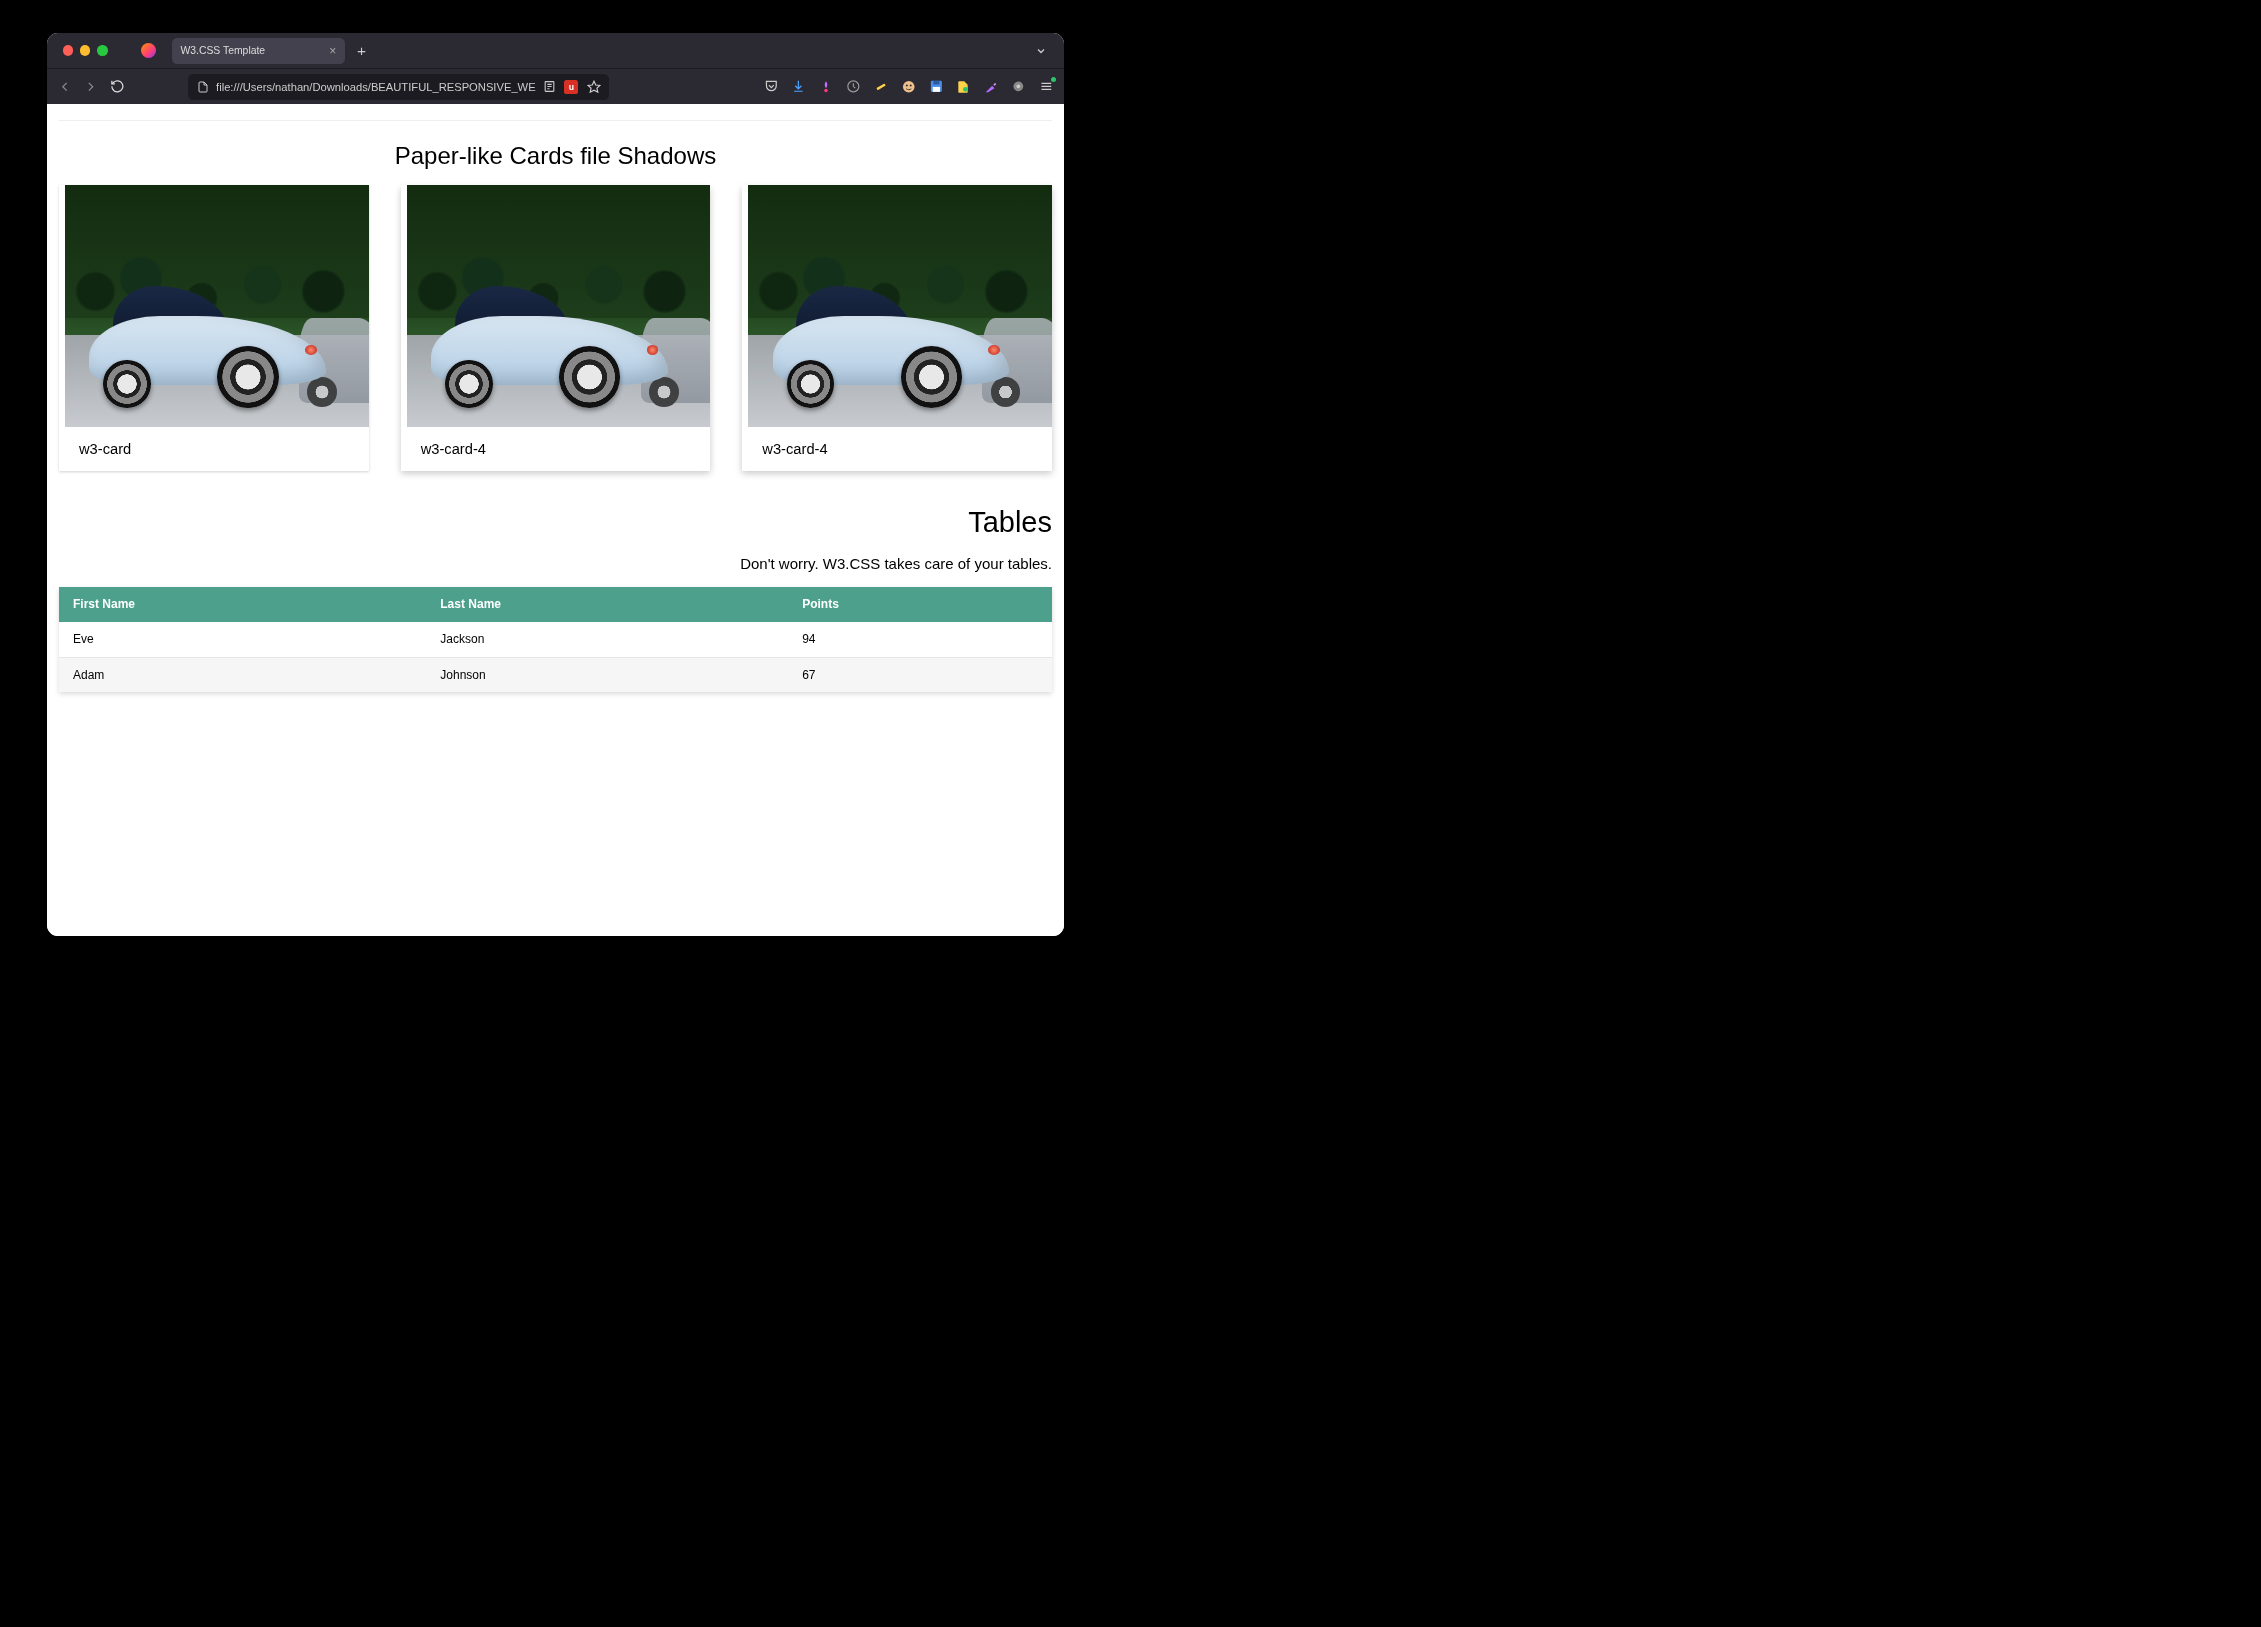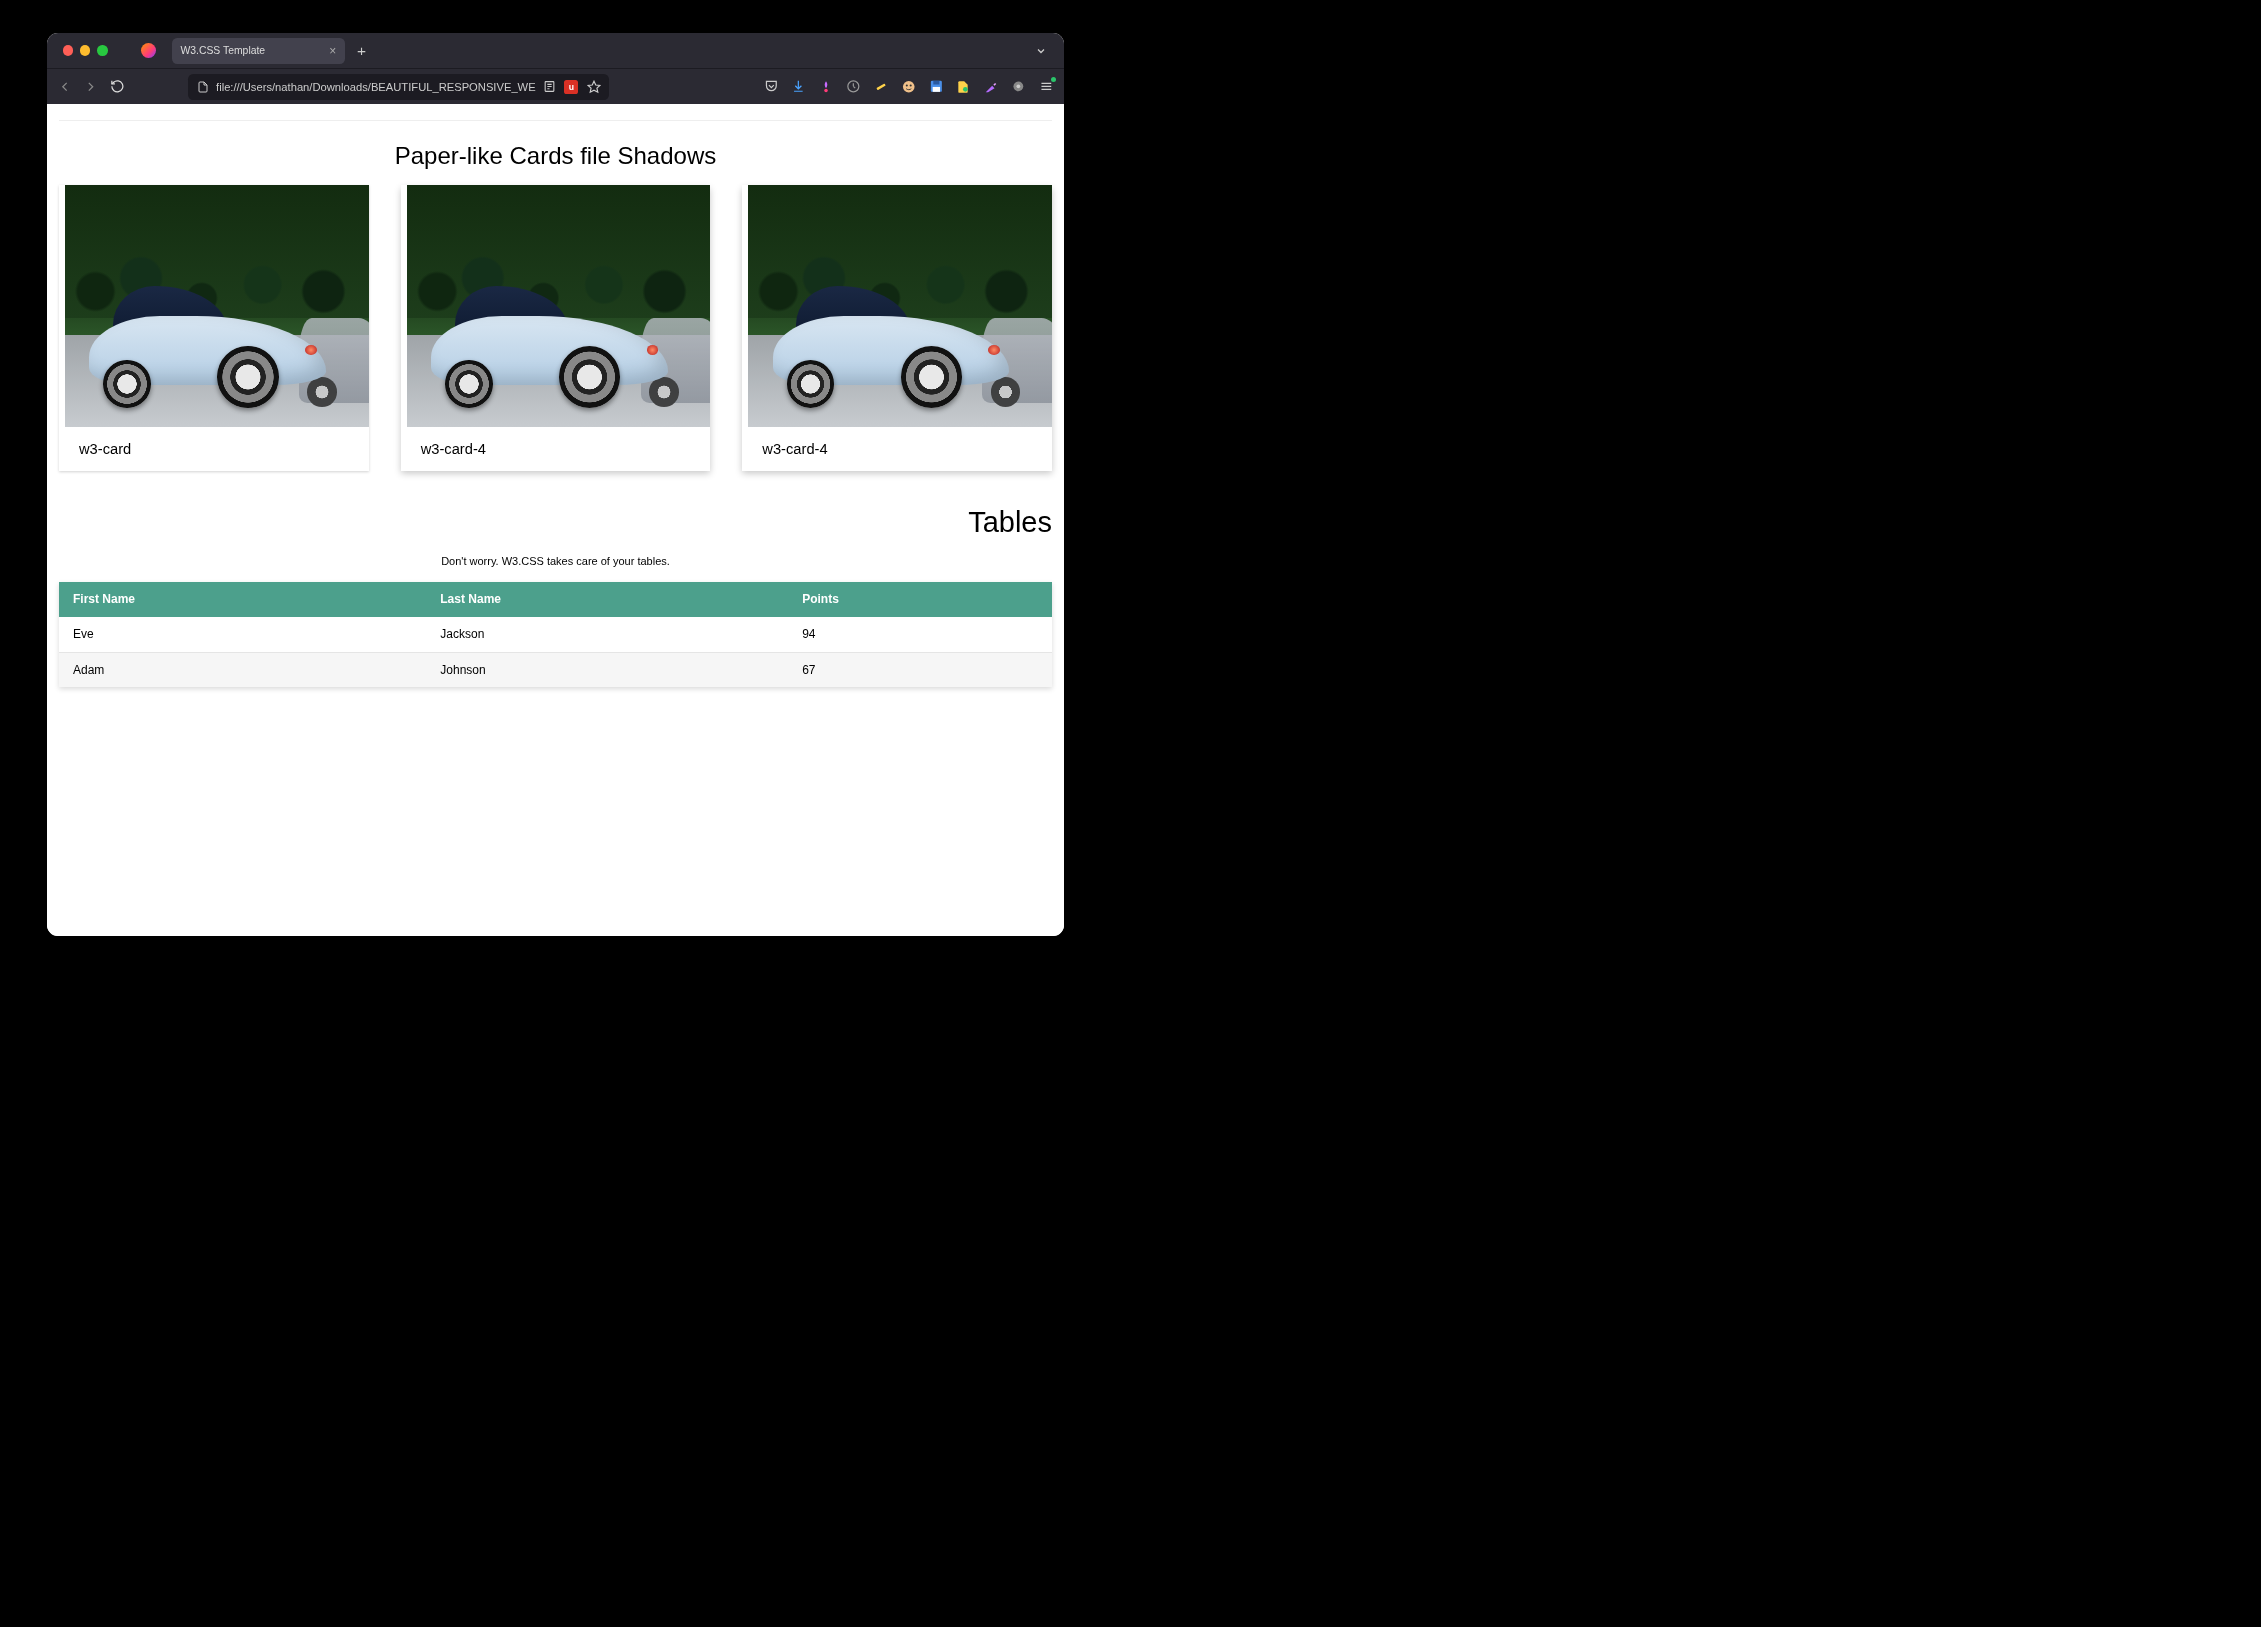--- a/index.html
+++ b/index.html
@@ -117,21 +117,21 @@
   .tail{position:absolute;right:4%;bottom:42%;width:5%;height:8%;background:radial-gradient(circle,#ff8a65,#b71c1c);border-radius:50%;}
   .othercar{
     position:absolute;right:-5%;bottom:10%;width:28%;height:35%;
     background:linear-gradient(#b8bdc4,#8a9099);
     border-radius:15% 30% 10% 10% / 40% 60% 10% 10%;
     opacity:.8;
   }
   .othercar .owheel{position:absolute;bottom:-5%;left:10%;width:35%;aspect-ratio:1;border-radius:50%;background:radial-gradient(circle,#ccc 0 30%,#222 31% 100%);}
 
   
-  .subtext{text-align:center;font-size:11px;margin:12px 0 15.5px;}
+  .subtext{text-align:right;font-size:15px;margin:12px 0 15.5px;}
   table{width:100%;border-collapse:collapse;font-size:12px;box-shadow:0 1.7px 5.2px rgba(0,0,0,.15);}
   thead th{background:#4ca08c;color:#fff;text-align:left;padding:10.4px 14px;font-weight:700;}
   tbody td{padding:10.4px 14px;border-bottom:0.9px solid #e5e5e5;}
   tbody tr:nth-child(even){background:#f6f6f6;}
   tbody tr:last-child td{border-bottom:none;}
 
   svg{display:block;}
 </style>
 </head>
 <body>

